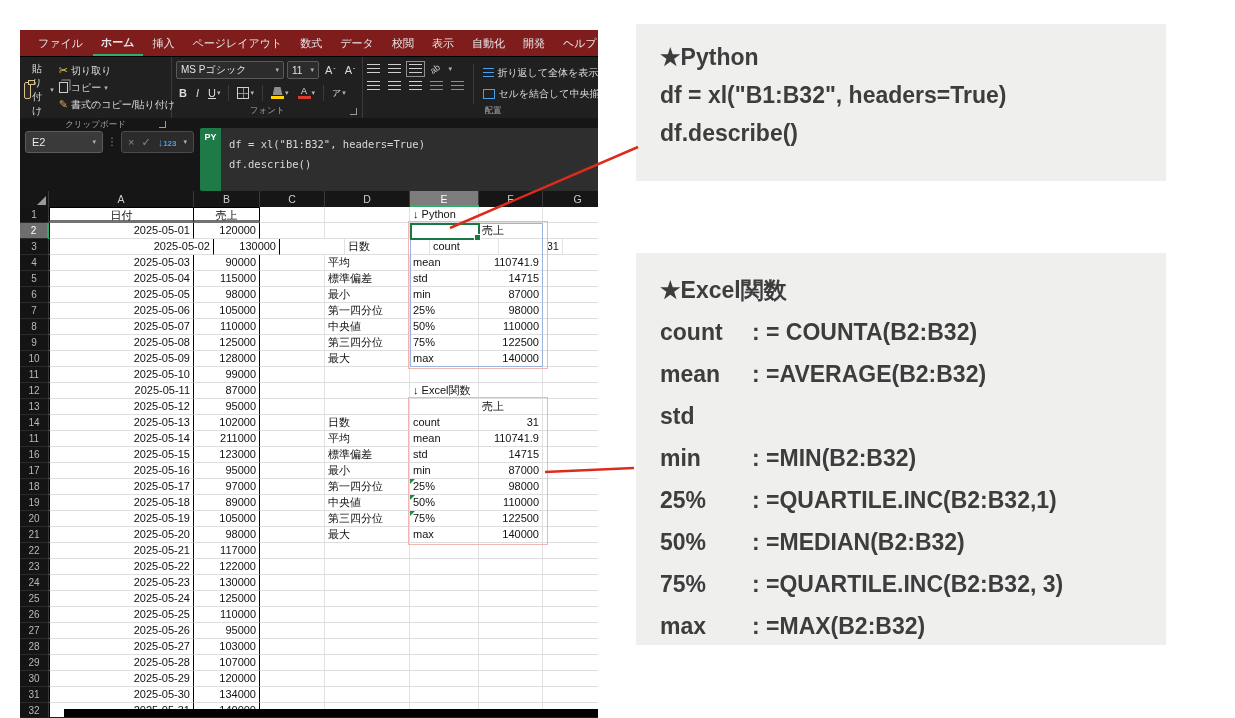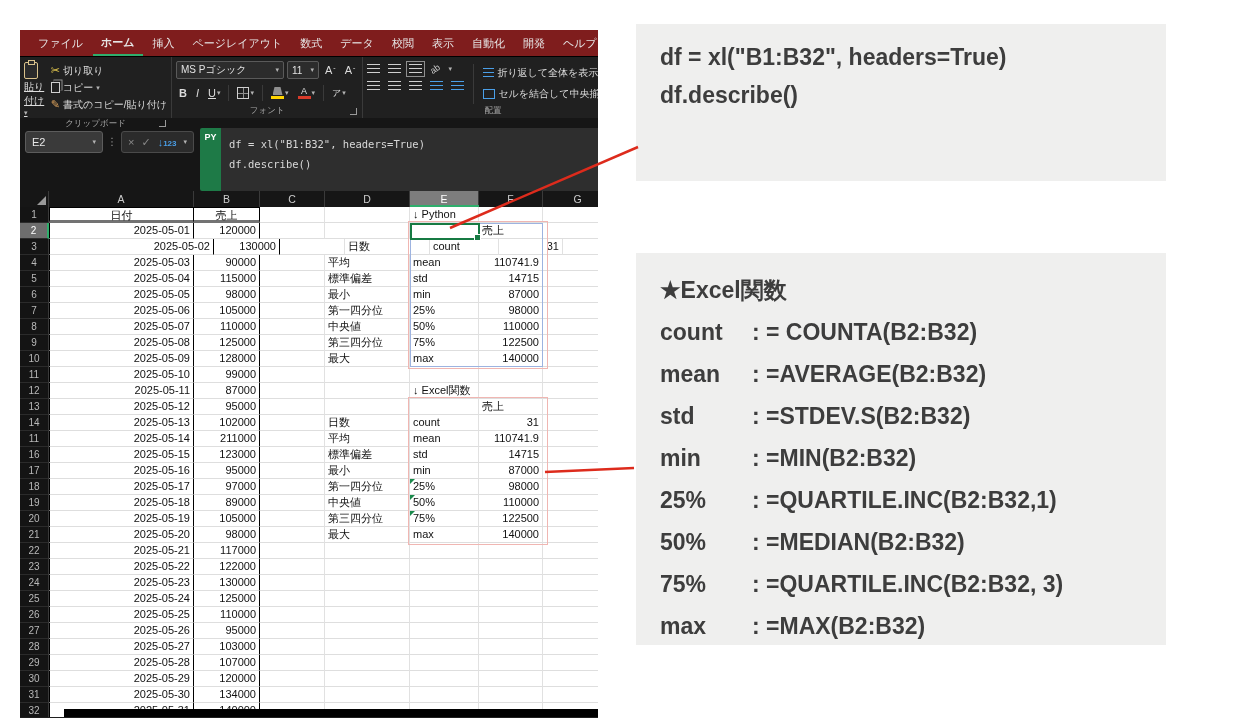--- a/index.html
+++ b/index.html
@@ -19,21 +19,21 @@
   .tab.active{font-weight:bold;border-bottom:2px solid #2fae6c;}
 
   
   .ribbon{height:62px;background:#202020;display:flex;border-top:1px solid #000;}
   .rgroup{display:flex;flex-direction:column;border-right:1px solid #3a3a3a;padding:3px 4px 0;position:relative;}
   .rbody{flex:1;display:flex;align-items:flex-start;gap:5px;}
   .glabel{height:14px;font-size:8.5px;color:#a7a7a7;text-align:center;position:relative;line-height:13px;}
   .launcher{position:absolute;right:1px;bottom:3px;width:7px;height:7px;border-right:1px solid #9a9a9a;border-bottom:1px solid #9a9a9a;}
   .sbtn{display:flex;align-items:center;gap:3px;color:#dcdcdc;font-size:10px;height:15px;white-space:nowrap;cursor:default;}
   .chv{font-size:7px;color:#b3b3b3;}
-  .paste{width:36px;display:flex;flex-direction:column;color:#dcdcdc;font-size:10px;gap:1px;padding-top:2px;text-decoration:underline;}
+  .paste{width:36px;display:flex;flex-direction:row;align-items:center;color:#dcdcdc;font-size:10px;gap:1px;padding-top:2px;}
   .i-clip{width:14px;height:17px;border:1.5px solid #d9c28b;border-radius:2px;position:relative;background:#2a2a2a;}
   .i-clip::before{content:"";position:absolute;left:2.5px;top:-3px;width:5px;height:3px;border:1px solid #d9c28b;background:#2a2a2a;}
   .i-glyph{font-size:11px;color:#e4c84f;}
   .i-copy{width:9px;height:11px;border:1px solid #cfcfcf;box-shadow:2px -2px 0 -0.5px #202020,2.5px -2.5px 0 0 #8f8f8f;}
   .fontrow{display:flex;align-items:center;gap:3px;height:20px;}
   .fname{width:108px;height:18px;background:#2c2c2c;border:1px solid #5a5a5a;border-radius:2px;color:#e2e2e2;font-size:10px;display:flex;align-items:center;justify-content:space-between;padding:0 4px;}
   .fsize{width:32px;height:18px;background:#2c2c2c;border:1px solid #5a5a5a;border-radius:2px;color:#e2e2e2;font-size:10px;display:flex;align-items:center;justify-content:space-between;padding:0 4px;}
   .tbtn{color:#dcdcdc;font-size:11px;padding:0 3px;height:18px;display:flex;align-items:center;gap:1px;}
   .tbtn b{font-weight:bold;} .tbtn i{font-style:italic;} .tbtn u{text-decoration:underline;}
   .i-border{width:12px;height:12px;border:1px solid #cfcfcf;background:linear-gradient(#8f8f8f,#8f8f8f) center/100% 1px no-repeat,linear-gradient(#8f8f8f,#8f8f8f) center/1px 100% no-repeat;}
@@ -583,38 +583,38 @@
       <div class="ov pink1"></div>
       <div class="ov pybox"></div>
       <div class="ov pink2"></div>
       <div class="ov selcell"></div>
       <div class="ov colunder"></div>
       <div class="ov cutbar"></div>
     </div>
   </div>
 
   <div class="callout box1">
+    <div class="ln">★Python</div>
     <div class="ln">df = xl("B1:B32", headers=True)</div>
     <div class="ln">df.describe()</div>
   </div>
 
   <div class="callout box2">
     <div class="ln">★Excel関数</div>
     <div id="excel-items">
         <div class="ln">
           <span class="lbl">count</span>
           <span>: = COUNTA(B2:B32)</span>
         </div>
         <div class="ln">
           <span class="lbl">mean</span>
           <span>: =AVERAGE(B2:B32)</span>
         </div>
         <div class="ln">
           <span class="lbl">std</span>
-          <span>: =STDEV.S(B2:B32)</span>
         </div>
         <div class="ln">
           <span class="lbl">min</span>
           <span>: =MIN(B2:B32)</span>
         </div>
         <div class="ln">
           <span class="lbl">25%</span>
           <span>: =QUARTILE.INC(B2:B32,1)</span>
         </div>
         <div class="ln">

